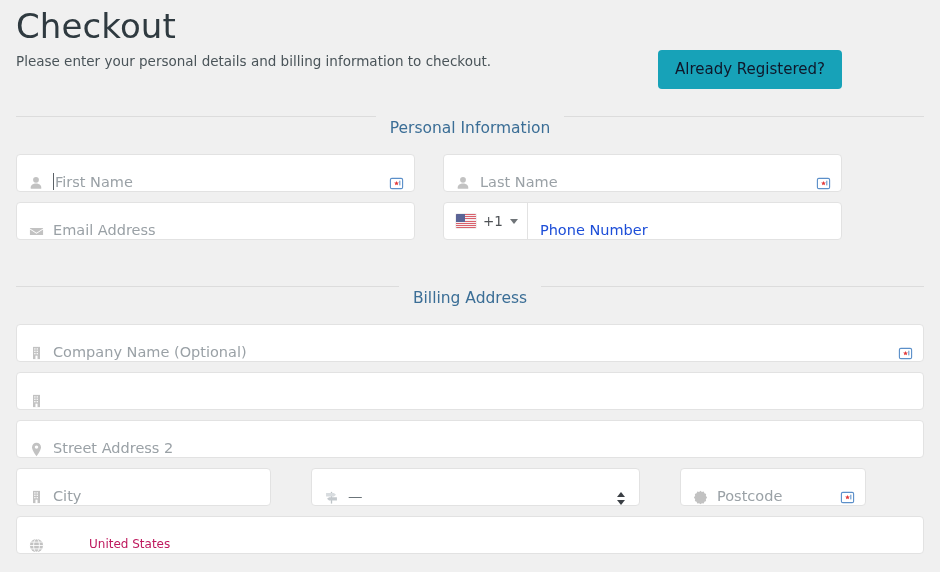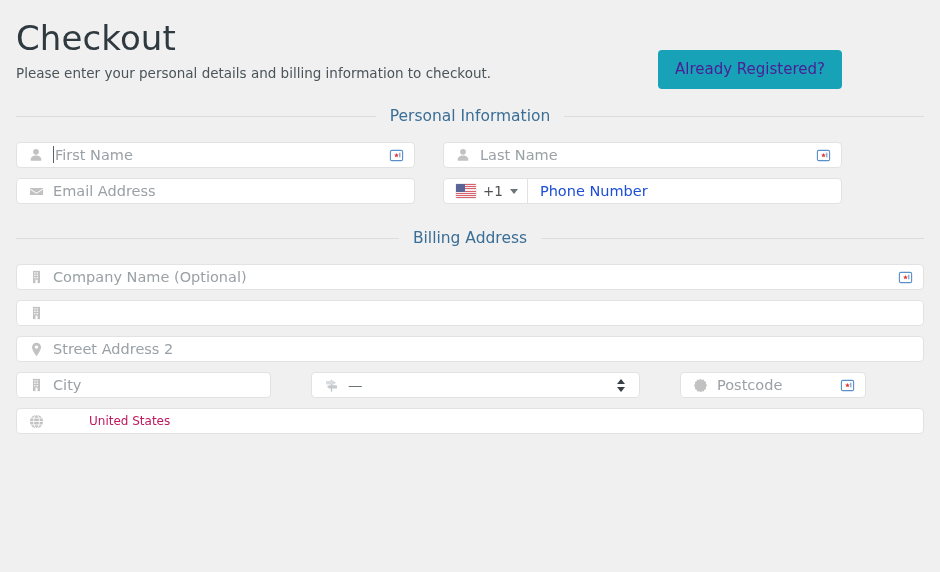--- a/index.html
+++ b/index.html
@@ -18,42 +18,42 @@
     position: relative;
     width: 940px;
     height: 572px;
     box-sizing: border-box;
     padding: 0 16px;
   }
 
   
   .header {
     position: relative;
-    padding-top: 18px;
+    padding-top: 6px;
   }
   .page-title {
     font-size: 34px;
     font-weight: 400;
     color: #2f3a40;
     line-height: 40px;
     margin: 0;
     letter-spacing: 0.1px;
   }
   .page-subtitle {
     font-size: 13.5px;
     color: #4a5459;
     line-height: 18px;
     margin: 6px 0 0 0;
   }
   .registered-btn {
     position: absolute;
     right: 82px;
     top: 50px;
     background: #17a2b8;
-    color: #4c1d95;
+    color: #0f172a;
     border: none;
     border-radius: 4px;
     font-size: 15px;
     font-family: inherit;
     padding: 11px 17px 12px 17px;
     cursor: pointer;
     line-height: 16px;
   }
 
   
@@ -67,45 +67,46 @@
     flex: 1 1 auto;
     height: 1px;
     background: #dcdcdc;
   }
   .section-divider .section-title {
     flex: 0 0 auto;
     padding: 0 14px;
     font-size: 15.5px;
     color: #3b6e96;
     line-height: 20px;
+    margin-top: 24px;
   }
 
   
   .row {
     display: flex;
     gap: 28px;
     margin-bottom: 10px;
   }
   .row.tri {
     gap: 40px;
   }
   .col-half { flex: 0 0 399px; }
   .col-full { flex: 1 1 auto; }
   .col-city { flex: 0 0 255px; }
   .col-state { flex: 0 0 329px; }
   .col-post  { flex: 0 0 186px; }
 
   .field {
     position: relative;
     display: flex;
-    align-items: center;
+    align-items: flex-end;
     background: #ffffff;
     border: 1px solid #e2e2e2;
     border-radius: 4px;
-    height: 26px;
+    height: 38px;
     box-sizing: border-box;
     padding: 0 10px 0 11px;
   }
   .field .leading-icon {
     flex: 0 0 auto;
     width: 16px;
     height: 16px;
     margin-right: 9px;
     display: flex;
     align-items: center;

